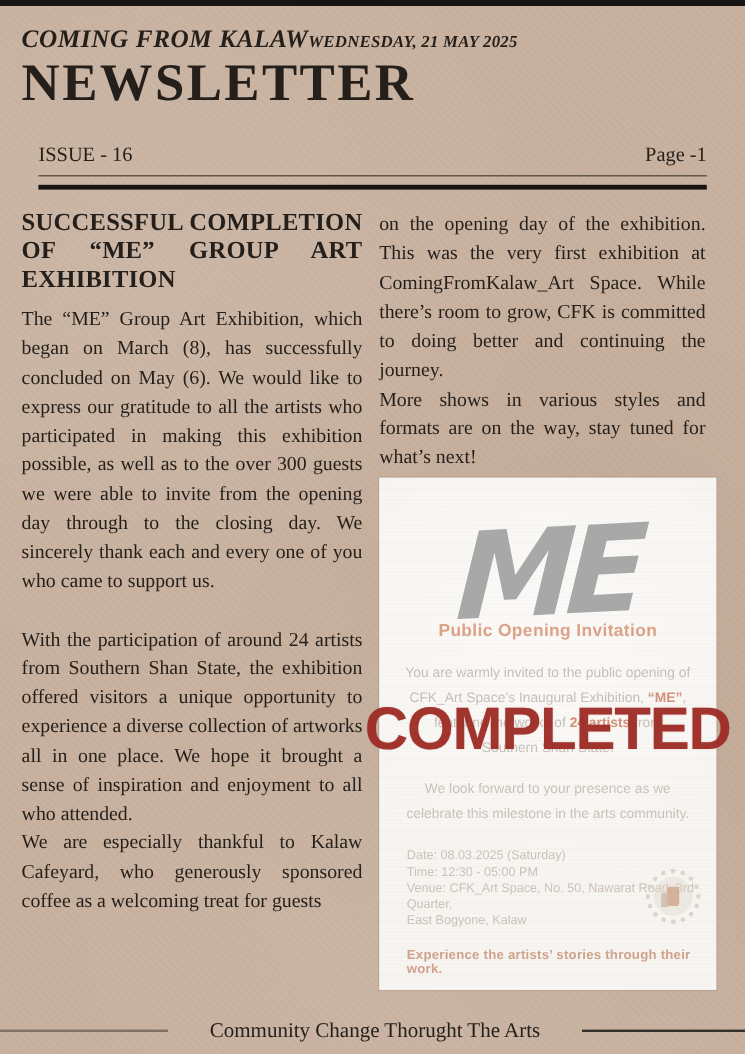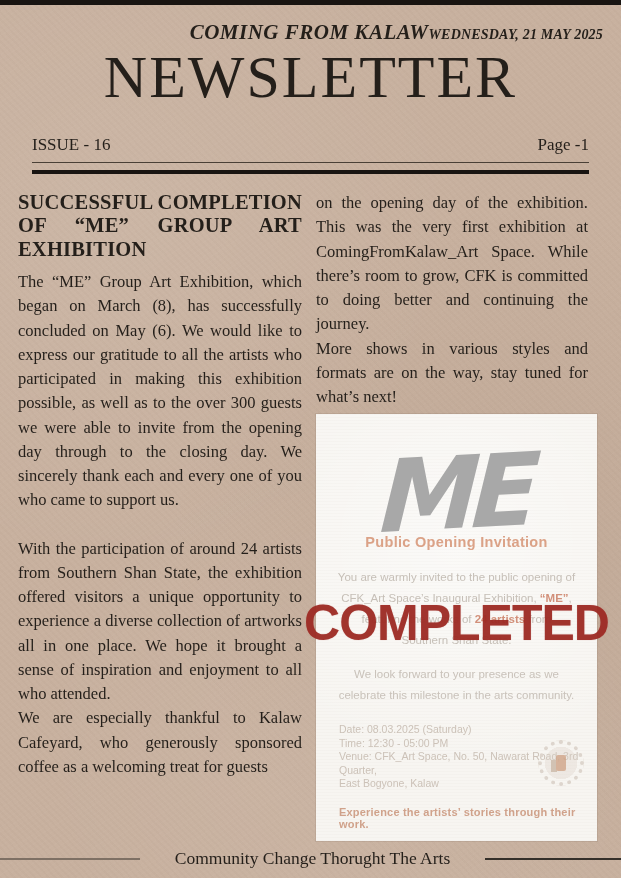--- a/index.html
+++ b/index.html
@@ -14,32 +14,31 @@
       radial-gradient(circle at 18% 25%, rgba(255,255,255,0.07), transparent 42%),
       radial-gradient(circle at 82% 62%, rgba(110,82,62,0.08), transparent 46%),
       radial-gradient(circle at 55% 85%, rgba(255,255,255,0.05), transparent 38%),
       repeating-linear-gradient(47deg, rgba(60,40,25,0.018) 0 2px, transparent 2px 5px),
       repeating-linear-gradient(-33deg, rgba(255,255,255,0.02) 0 1px, transparent 1px 4px);
   }
   .top-bar { height:5px; background:#181411; width:100%; }
   .page { padding:0 18px; }
 
   .masthead-row {
-    display:flex; justify-content:flex-end; align-items:baseline;
+    display:flex; justify-content:flex-start; align-items:baseline;
     margin-top:15px;
   }
   .masthead {
     font-size:21px; font-style:italic; font-weight:bold; letter-spacing:0.5px;
   }
   .edition-date {
     font-size:14px; font-style:italic; font-weight:bold; letter-spacing:0.2px;
   }
   .newsletter-title {
-    text-align:center;
-    font-size:60px; font-weight:normal; letter-spacing:2px;
+    font-size:44px; font-weight:bold; letter-spacing:2px;
     line-height:1.0; margin-top:2px;
   }
   .issue-row {
     display:flex; justify-content:space-between; align-items:baseline;
     margin:28px 14px 0 14px;
     font-size:17px;
   }
   .rule-thin { border-top:1.5px solid #4a4036; margin:7px 14px 0 14px; }
   .rule-thick { height:4px; background:#181411; margin:7px 14px 0 14px; }
 

